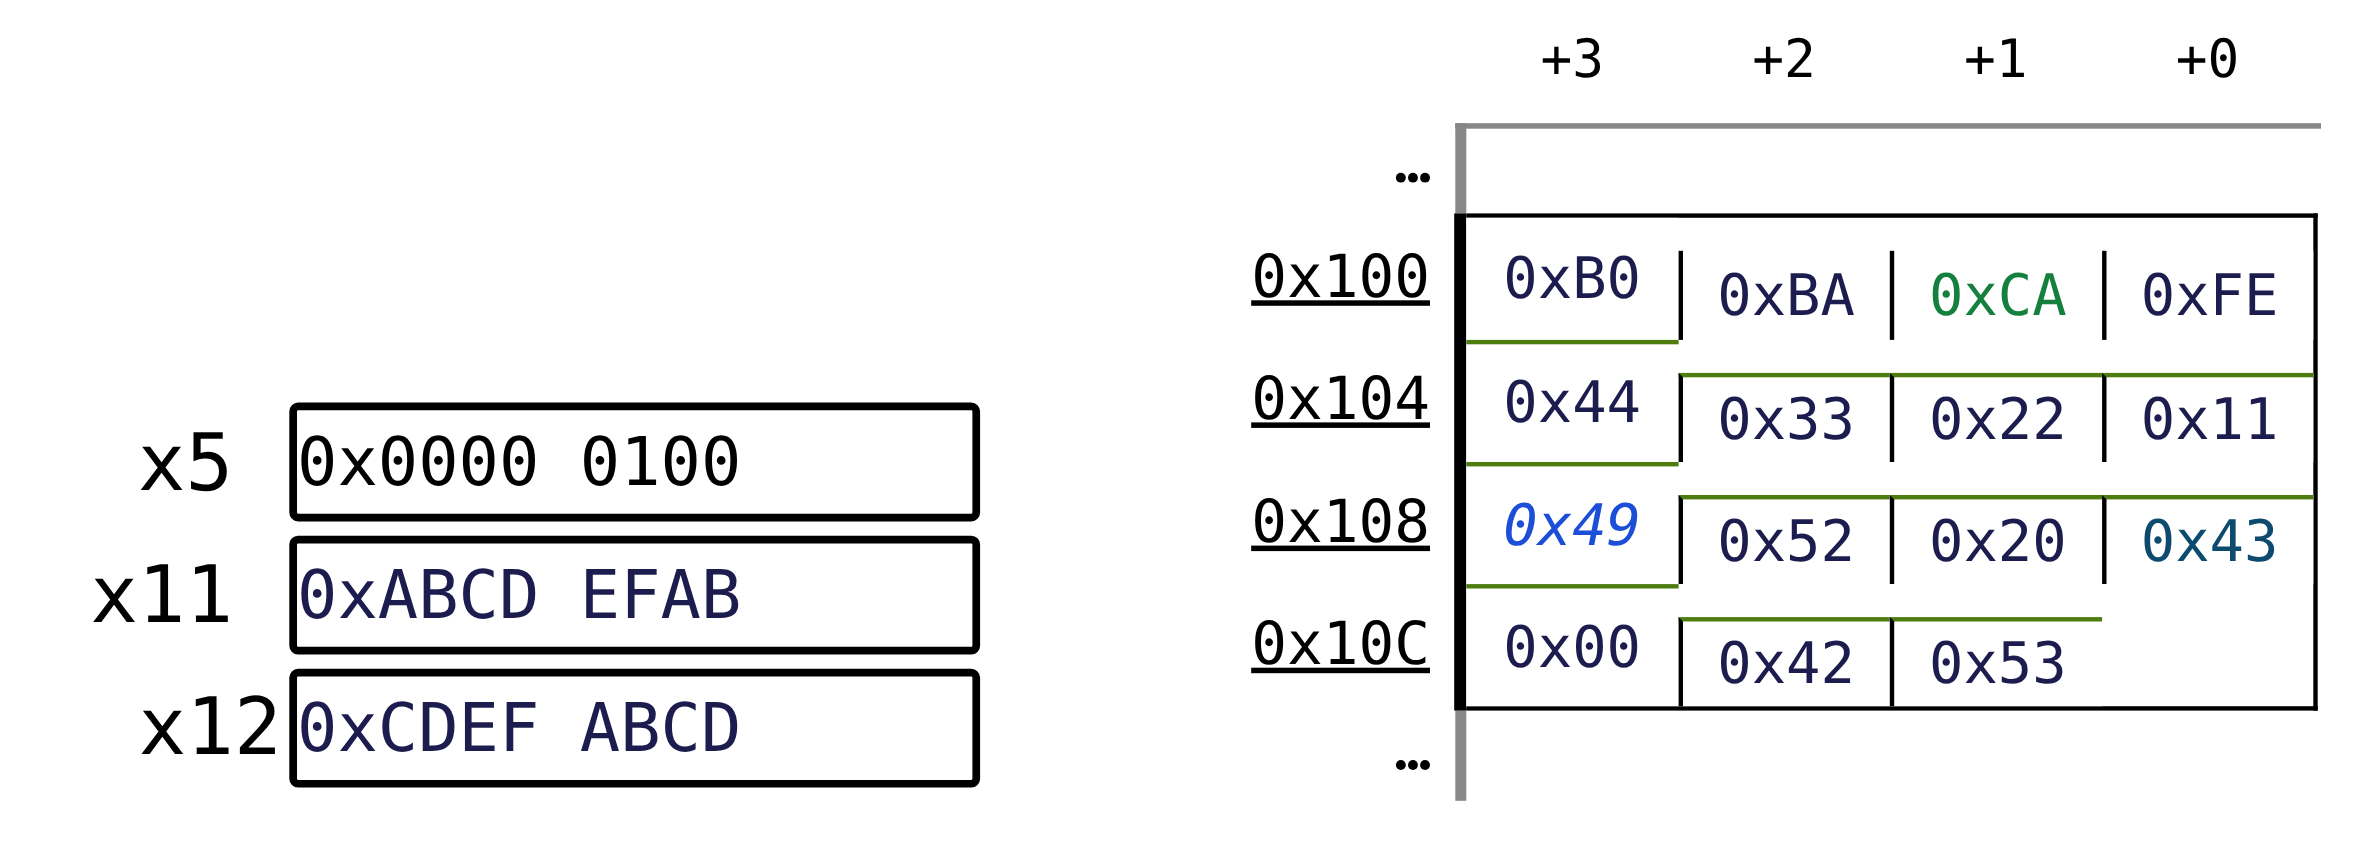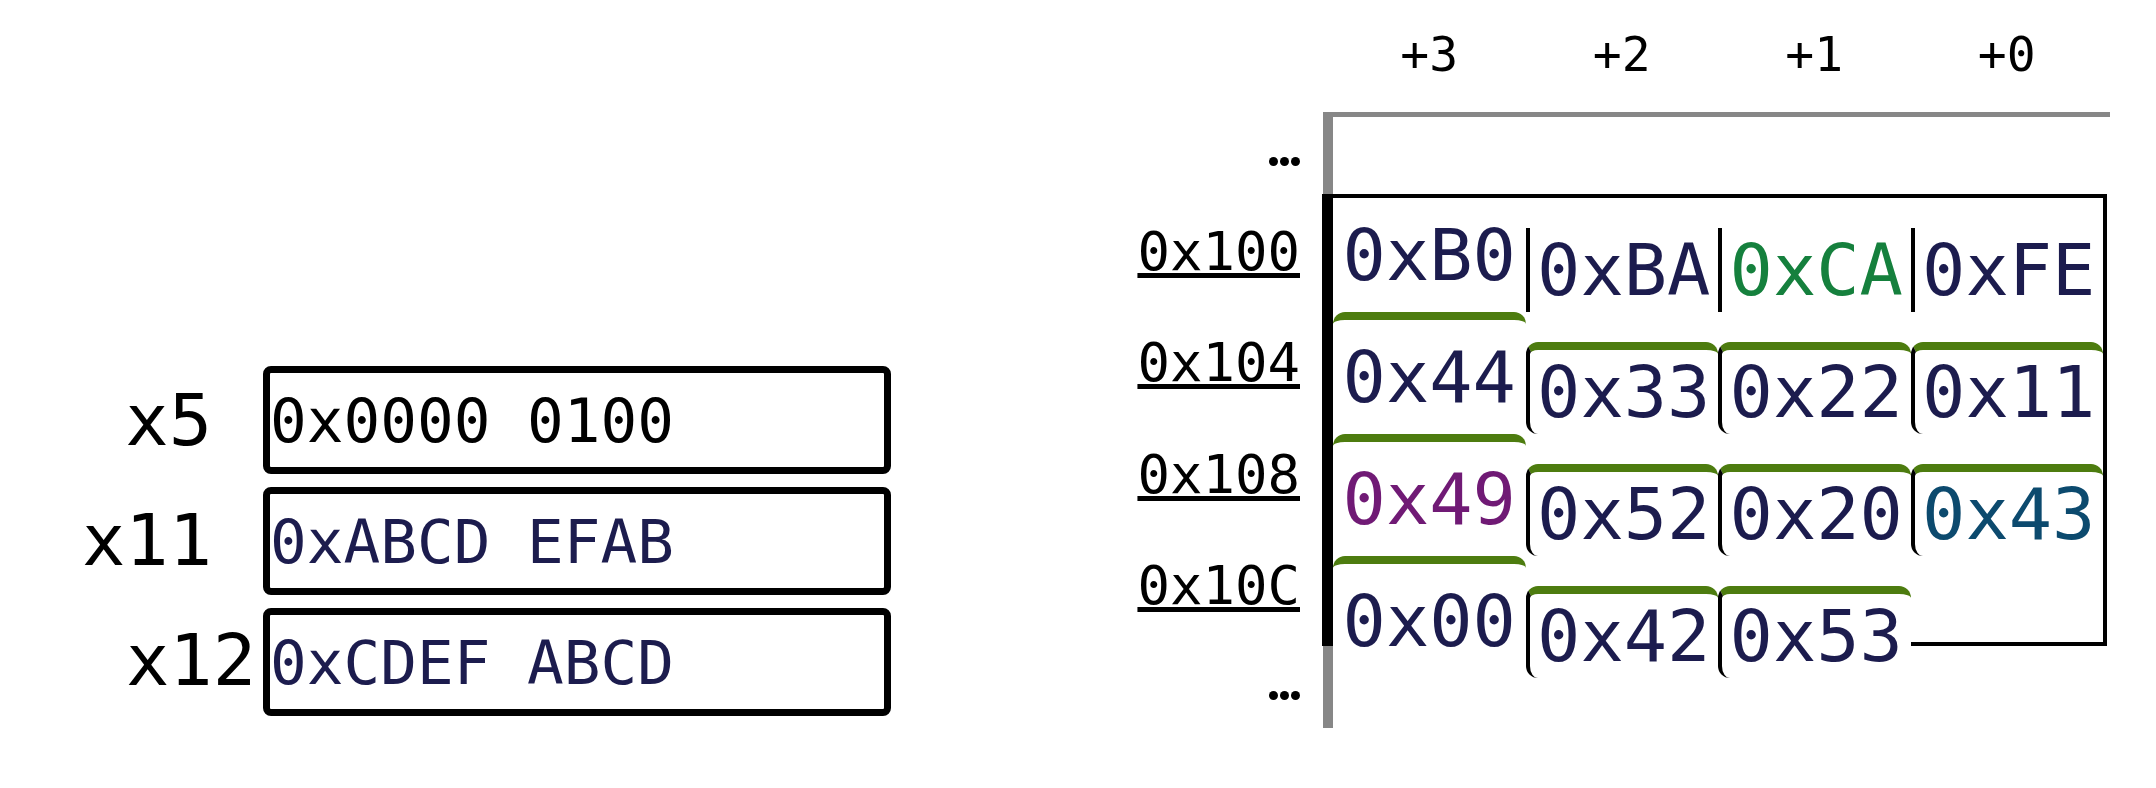--- a/index.html
+++ b/index.html
@@ -73,26 +73,26 @@
     border-right: 4px solid #000000;
     border-bottom: 4px solid #000000;
     display: grid;
     grid-template-columns: repeat(4, 1fr);
     grid-template-rows: repeat(4, 1fr);
   }
   .mem-cell {
     display: flex;
     align-items: center;
     justify-content: center;
-    font-size: 72px;
+    font-size: 52px;
     background: #ffffff;
     box-sizing: border-box;
   }
   .mem-cell.bl { border-left: 4px solid #000000; margin-top: 30px; }
-  .mem-cell.bt { border-top: 8px solid #4d7c0f; border-radius: 12px; }
+  .mem-cell.bt { border-top: 4px solid #4d7c0f; }
 
   .addr-label {
     left: 1000px;
     width: 300px;
     height: 64px;
     line-height: 64px;
     text-align: right;
     font-size: 54px;
     color: #000000;
     white-space: pre;
@@ -172,21 +172,21 @@
       <div class="mem-cell" style="color: rgb(28, 28, 78);">0xB0</div>
       <div class="mem-cell bl" style="color: rgb(28, 28, 78);">0xBA</div>
       <div class="mem-cell bl" style="color: #15803d;">0xCA</div>
       <div class="mem-cell bl" style="color: rgb(28, 28, 78);">0xFE</div>
 
       <div class="mem-cell bt" style="color: rgb(28, 28, 78);">0x44</div>
       <div class="mem-cell bl bt" style="color: rgb(28, 28, 78);">0x33</div>
       <div class="mem-cell bl bt" style="color: rgb(28, 28, 78);">0x22</div>
       <div class="mem-cell bl bt" style="color: rgb(28, 28, 78);">0x11</div>
 
-      <div class="mem-cell bt" style="color: #701a75;">0x49</div>
+      <div class="mem-cell bt" style="color: #1d4ed8; font-style: italic;">0x49</div>
       <div class="mem-cell bl bt" style="color: rgb(28, 28, 78);">0x52</div>
       <div class="mem-cell bl bt" style="color: rgb(28, 28, 78);">0x20</div>
       <div class="mem-cell bl bt" style="color: #0c4a6e;">0x43</div>
 
       <div class="mem-cell bt" style="color: rgb(28, 28, 78);">0x00</div>
       <div class="mem-cell bl bt" style="color: rgb(28, 28, 78);">0x42</div>
       <div class="mem-cell bl bt" style="color: rgb(28, 28, 78);">0x53</div>
     </div>
   </div>
 

